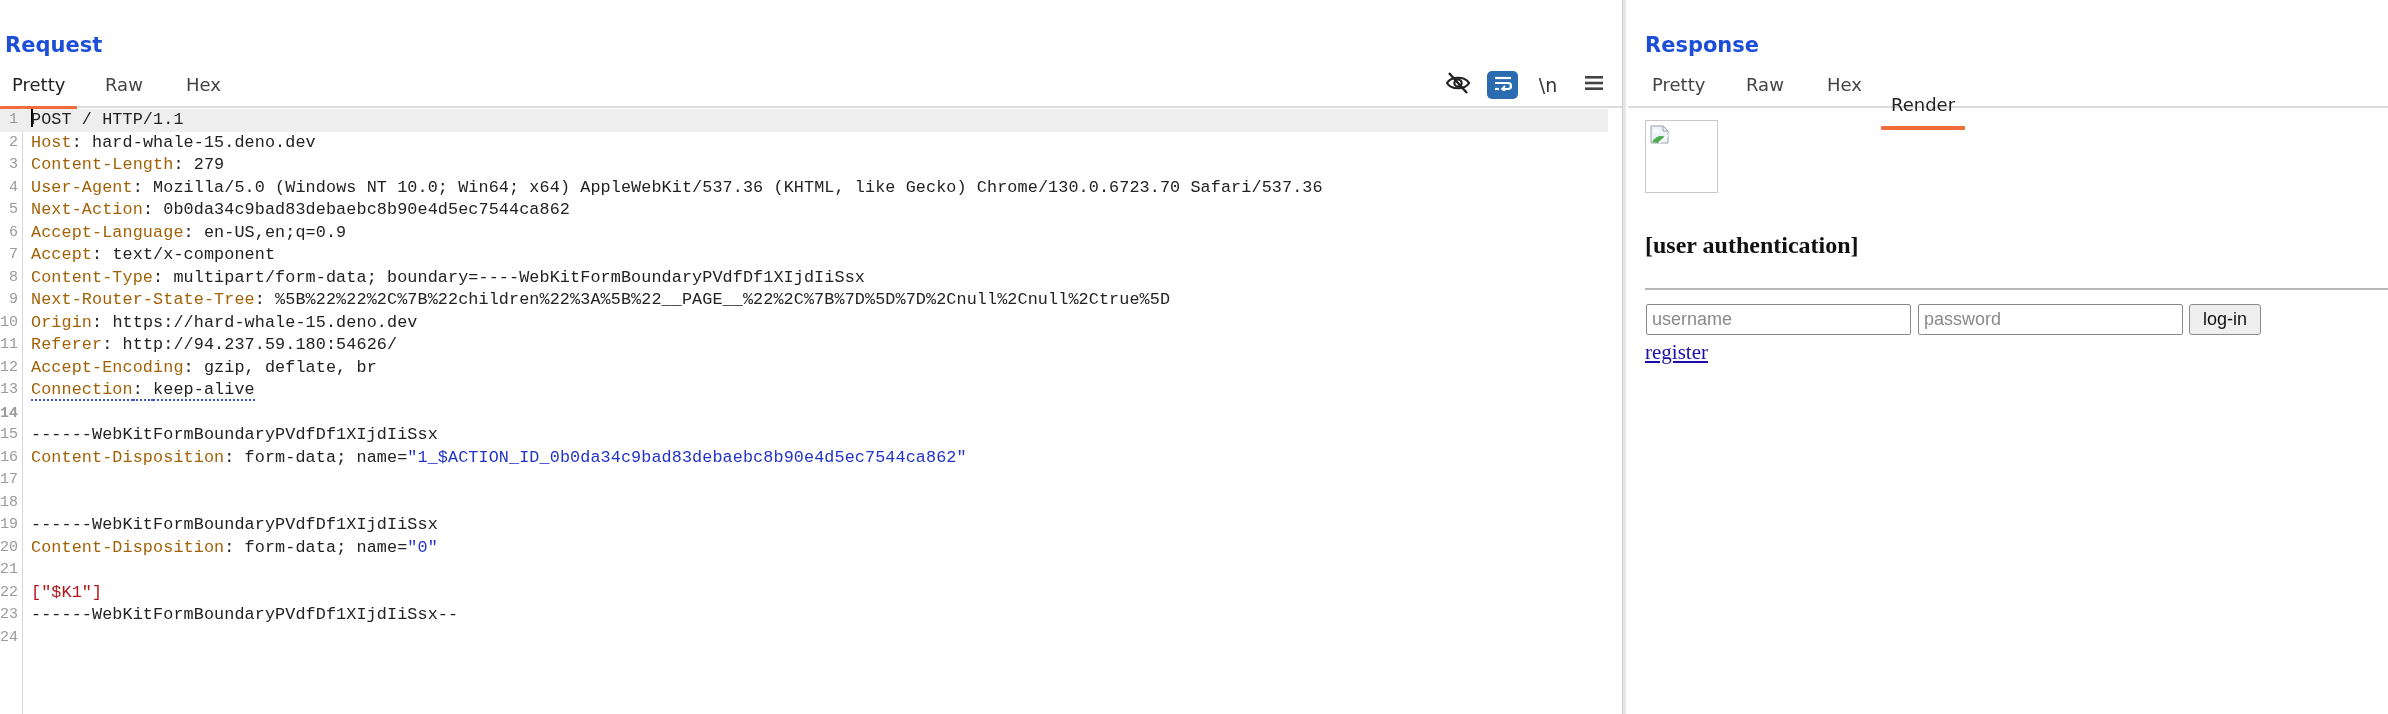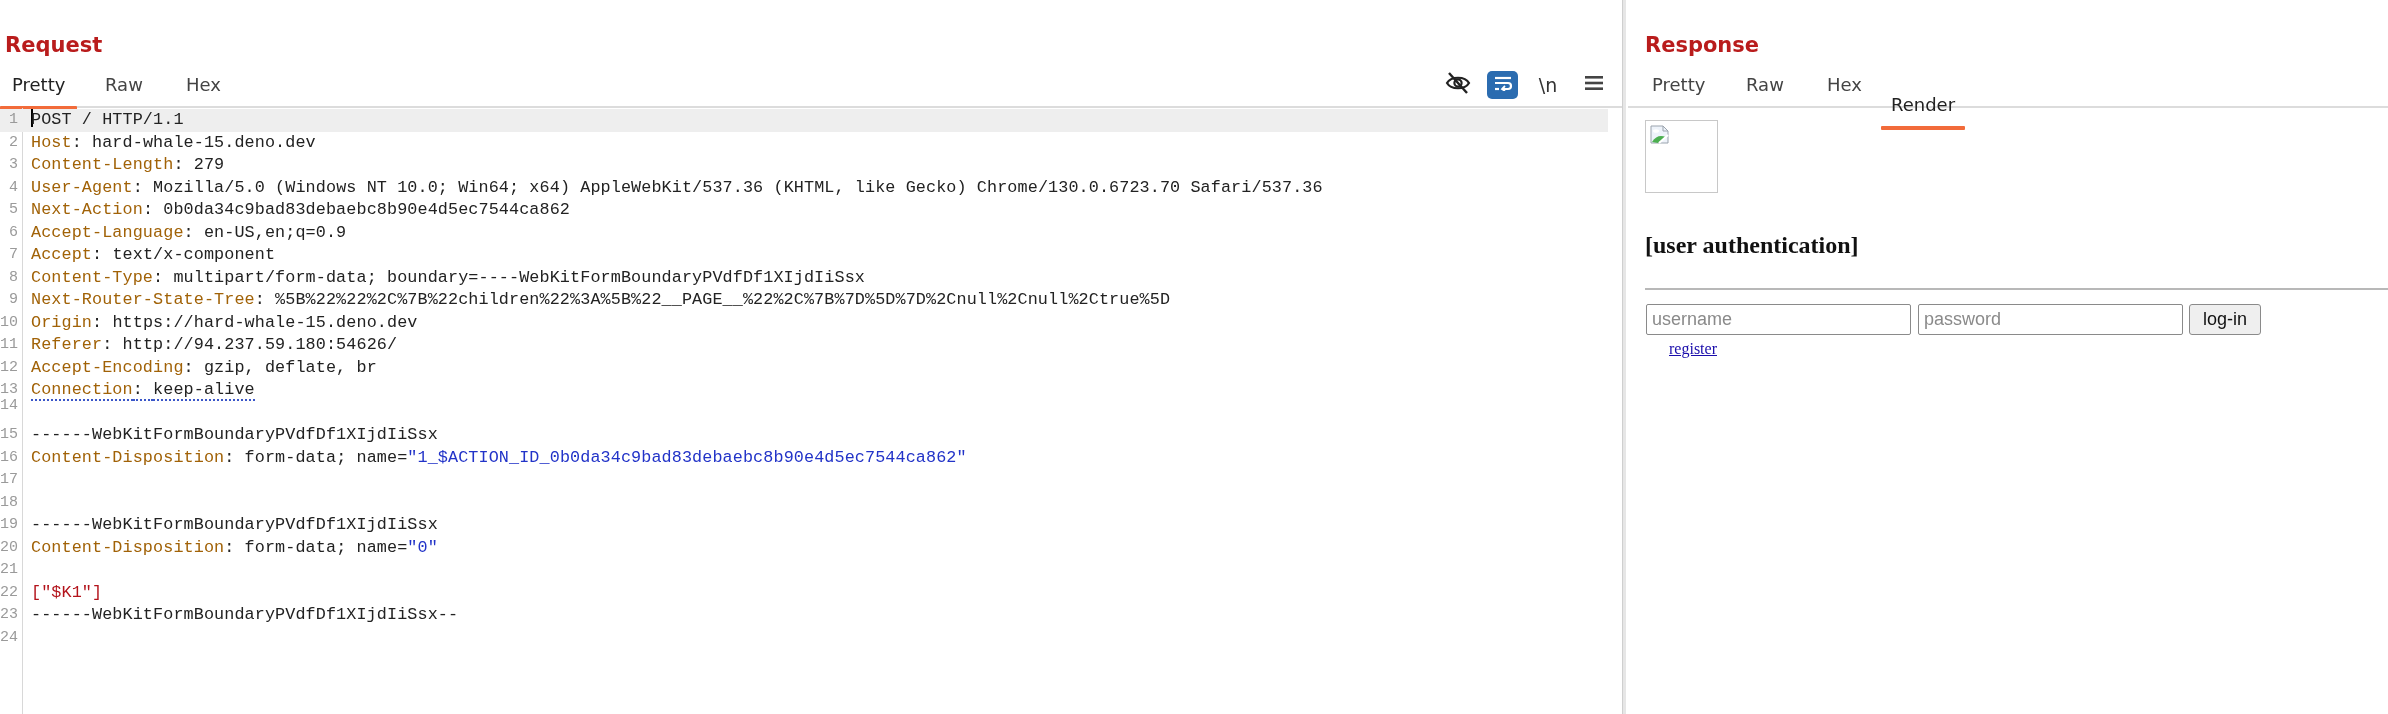--- a/index.html
+++ b/index.html
@@ -1,21 +1,21 @@
 <!DOCTYPE html>
 <html><head>
 <meta charset="utf-8">
 <style>
   html, body { margin:0; padding:0; background:#fff; }
   body { width:2388px; height:714px; position:relative; overflow:hidden; font-family:"DejaVu Sans", sans-serif; color:#1a1a1a; }
   .pane { position:absolute; top:0; height:714px; }
   #req { left:0; width:1622px; }
   #res { left:1628px; width:760px; }
   .divider { position:absolute; left:1622px; top:0; width:3px; height:714px; background:#e6e6e6; border-left:1px solid #cfcfcf; }
-  .pane-title { position:absolute; top:33px; font-size:21px; font-weight:bold; color:#b91c1c; }
+  .pane-title { position:absolute; top:33px; font-size:21px; font-weight:bold; color:#1d4ed8; }
   #req .pane-title { left:5px; }
   #res .pane-title { left:17px; }
   .tabs { position:absolute; top:70px; left:0; right:0; height:36px; border-bottom:2px solid #dcdcdc; }
   .tab { position:absolute; top:4px; font-size:18px; color:#444; cursor:pointer; height:32px; }
   .tab.active { color:#222; }
   .tab.active::after { content:""; position:absolute; left:-10px; right:-10px; bottom:-4px; height:4px; background:#f26b3a; border-radius:1px; }
   #req .tab.active::after { left:-12px; right:-12px; }
   .toolbar { position:absolute; top:70px; right:0; height:30px; }
   .tb { position:absolute; top:0; height:30px; display:flex; align-items:center; justify-content:center; cursor:pointer; }
   .tb.wrap { background:#2b6cb0; border-radius:5px; width:31px; height:28px; top:1px; }
@@ -31,21 +31,21 @@
   .red { color:#b3131b; }
   .dotted { border-bottom:2px dotted #3a56c8; }
   .caret { display:inline-block; width:2px; height:18px; background:#000; vertical-align:-3px; margin-right:-2px; }
   .render { position:absolute; top:108px; left:0; width:760px; height:606px; }
   .broken-img { position:absolute; left:17px; top:12px; width:73px; height:73px; border:1px solid #c8c8c8; box-sizing:border-box; }
   .rh { position:absolute; left:17px; top:124px; font-family:"Liberation Serif", serif; font-size:24px; font-weight:bold; color:#111; }
   .rhr { position:absolute; left:17px; right:0; top:180px; height:0; border-top:2px solid #b8b8b8; }
   .inp { position:absolute; top:196px; height:31px; border:1.5px solid #8a8a8a; border-radius:2px; box-sizing:border-box; font-family:"Liberation Sans", sans-serif; font-size:18px; color:#222; padding:2px 5px; background:#fff; }
   .inp::placeholder { color:#8a8a8a; }
   .btn { position:absolute; top:196px; left:561px; width:72px; height:31px; border:1.5px solid #8a8a8a; border-radius:3px; background:#efefef; font-family:"Liberation Sans", sans-serif; font-size:18px; color:#111; box-sizing:border-box; cursor:pointer; padding:0; }
-  .reg { position:absolute; left:17px; top:232px; font-family:"Liberation Serif", serif; font-size:16px; color:#1a0dab; text-decoration:underline; cursor:pointer;margin-left:24px; }
+  .reg { position:absolute; left:17px; top:232px; font-family:"Liberation Serif", serif; font-size:21px; color:#1a0dab; text-decoration:underline; cursor:pointer; }
 </style>
 </head>
 <body>
 
 <div class="pane" id="req">
   <div class="pane-title">Request</div>
   <div class="tabs">
     <div class="tab active" style="left:12px;">Pretty</div>
     <div class="tab" style="left:105px;">Raw</div>
     <div class="tab" style="left:186px;">Hex</div>
@@ -132,21 +132,21 @@
           <span class="code"><span class="hname">Referer</span><span>: </span><span>http://94.237.59.180:54626/</span></span>
         </div>
         <div class="line" style="top: 248.5px;">
           <span class="ln">12</span>
           <span class="code"><span class="hname">Accept-Encoding</span><span>: </span><span>gzip, deflate, br</span></span>
         </div>
         <div class="line" style="top: 271px;">
           <span class="ln">13</span>
           <span class="code"><span class="hname dotted">Connection</span><span class="dotted">: </span><span class="dotted">keep-alive</span></span>
         </div>
-        <div class="line" style="top: 287px;">
+        <div class="line" style="top: 295px; font-weight: bold;">
           <span class="ln">14</span>
           <span class="code"><span></span></span>
         </div>
         <div class="line" style="top: 316px;">
           <span class="ln">15</span>
           <span class="code"><span>------WebKitFormBoundaryPVdfDf1XIjdIiSsx</span></span>
         </div>
         <div class="line" style="top: 338.5px;">
           <span class="ln">16</span>
           <span class="code"><span class="hname">Content-Disposition</span><span>: </span><span>form-data; name=</span><span class="qv">"1_$ACTION_ID_0b0da34c9bad83debaebc8b90e4d5ec7544ca862"</span></span>

